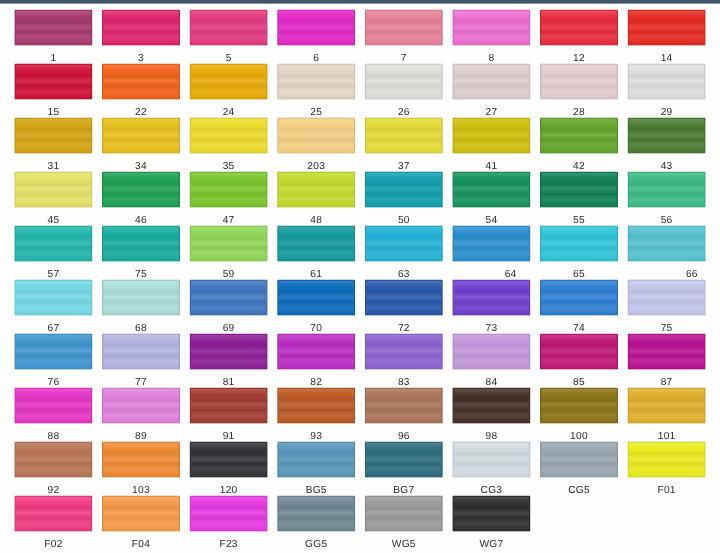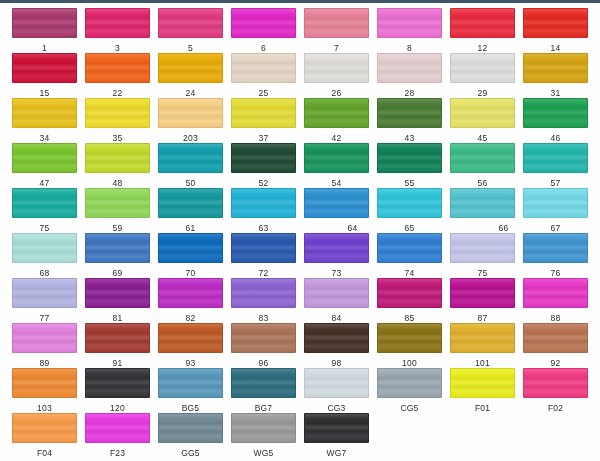--- a/index.html
+++ b/index.html
@@ -140,20 +140,24 @@
       </div>
       <div class="swatch-cell">
         <div class="swatch-chip" style="background: rgb(229, 214, 198);"></div>
         <div class="swatch-label" style="color: rgb(43, 43, 43);">25</div>
       </div>
       <div class="swatch-cell">
         <div class="swatch-chip" style="background: rgb(223, 222, 219);"></div>
         <div class="swatch-label" style="color: rgb(43, 43, 43);">26</div>
       </div>
       <div class="swatch-cell">
+        <div class="swatch-chip" style="background: rgb(223, 207, 207);"></div>
+        <div class="swatch-label" style="color: rgb(43, 43, 43);">27</div>
+      </div>
+      <div class="swatch-cell">
         <div class="swatch-chip" style="background: rgb(228, 205, 207);"></div>
         <div class="swatch-label" style="color: rgb(43, 43, 43);">28</div>
       </div>
       <div class="swatch-cell">
         <div class="swatch-chip" style="background: rgb(221, 222, 221);"></div>
         <div class="swatch-label" style="color: rgb(43, 43, 43);">29</div>
       </div>
       <div class="swatch-cell">
         <div class="swatch-chip" style="background: rgb(213, 164, 17);"></div>
         <div class="swatch-label" style="color: rgb(43, 43, 43);">31</div>
@@ -168,20 +172,24 @@
       </div>
       <div class="swatch-cell">
         <div class="swatch-chip" style="background: rgb(246, 207, 131);"></div>
         <div class="swatch-label" style="color: rgb(43, 43, 43);">203</div>
       </div>
       <div class="swatch-cell">
         <div class="swatch-chip" style="background: rgb(228, 220, 53);"></div>
         <div class="swatch-label" style="color: rgb(43, 43, 43);">37</div>
       </div>
       <div class="swatch-cell">
+        <div class="swatch-chip" style="background: rgb(205, 192, 12);"></div>
+        <div class="swatch-label" style="color: rgb(43, 43, 43);">41</div>
+      </div>
+      <div class="swatch-cell">
         <div class="swatch-chip" style="background: rgb(99, 165, 42);"></div>
         <div class="swatch-label" style="color: rgb(43, 43, 43);">42</div>
       </div>
       <div class="swatch-cell">
         <div class="swatch-chip" style="background: rgb(74, 123, 51);"></div>
         <div class="swatch-label" style="color: rgb(43, 43, 43);">43</div>
       </div>
       <div class="swatch-cell">
         <div class="swatch-chip" style="background: rgb(229, 226, 103);"></div>
         <div class="swatch-label" style="color: rgb(43, 43, 43);">45</div>
@@ -194,24 +202,20 @@
         <div class="swatch-chip" style="background: rgb(121, 198, 44);"></div>
         <div class="swatch-label" style="color: rgb(43, 43, 43);">47</div>
       </div>
       <div class="swatch-cell">
         <div class="swatch-chip" style="background: rgb(195, 218, 43);"></div>
         <div class="swatch-label" style="color: rgb(43, 43, 43);">48</div>
       </div>
       <div class="swatch-cell">
         <div class="swatch-chip" style="background: rgb(17, 160, 174);"></div>
         <div class="swatch-label" style="color: rgb(43, 43, 43);">50</div>
-      </div>
-      <div class="swatch-cell">
-        <div class="swatch-chip" style="background: rgb(30, 74, 53);"></div>
-        <div class="swatch-label" style="color: rgb(43, 43, 43);">52</div>
       </div>
       <div class="swatch-cell">
         <div class="swatch-chip" style="background: rgb(22, 147, 92);"></div>
         <div class="swatch-label" style="color: rgb(43, 43, 43);">54</div>
       </div>
       <div class="swatch-cell">
         <div class="swatch-chip" style="background: rgb(15, 129, 86);"></div>
         <div class="swatch-label" style="color: rgb(43, 43, 43);">55</div>
       </div>
       <div class="swatch-cell">

